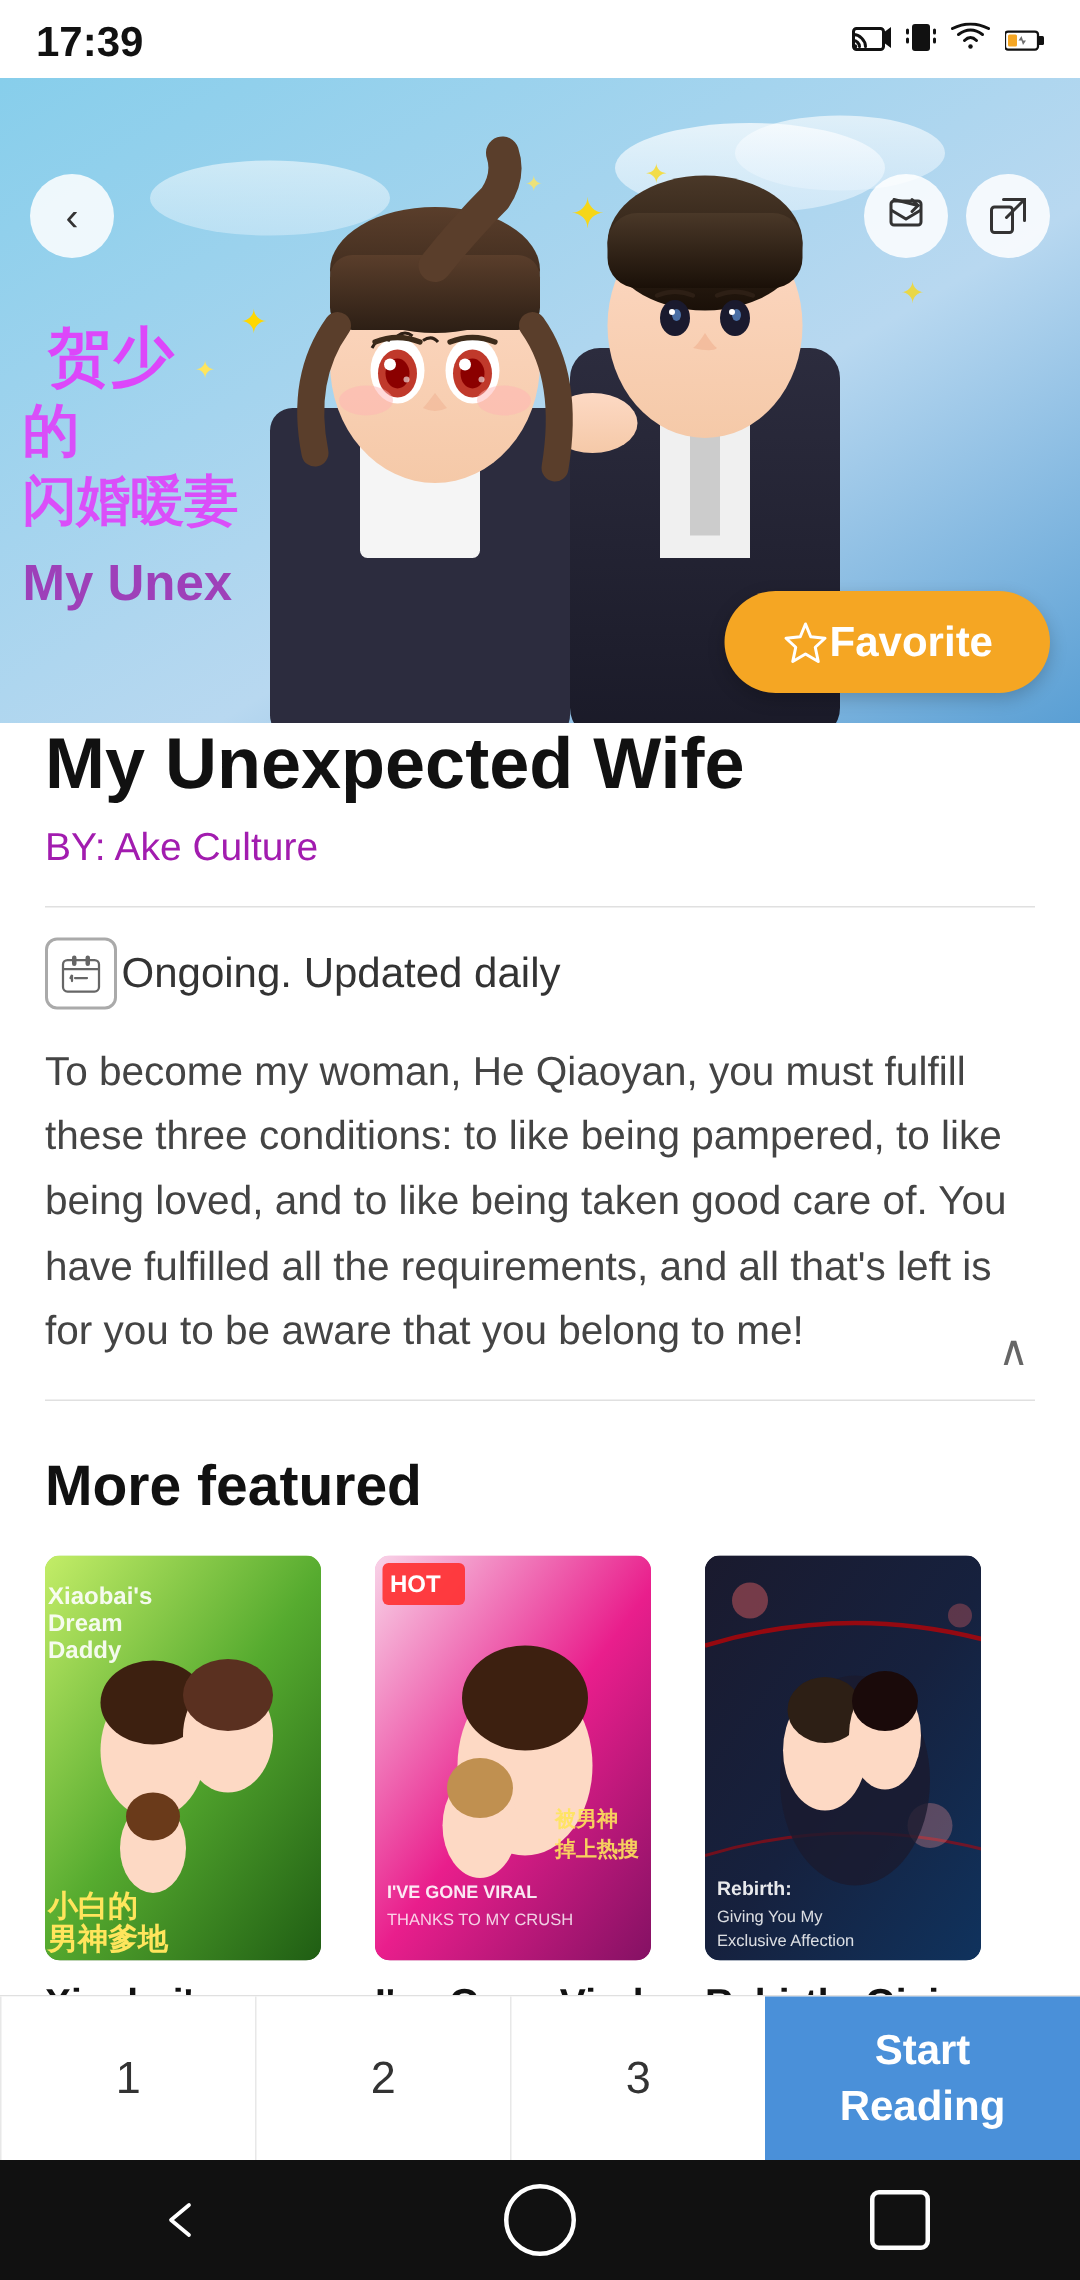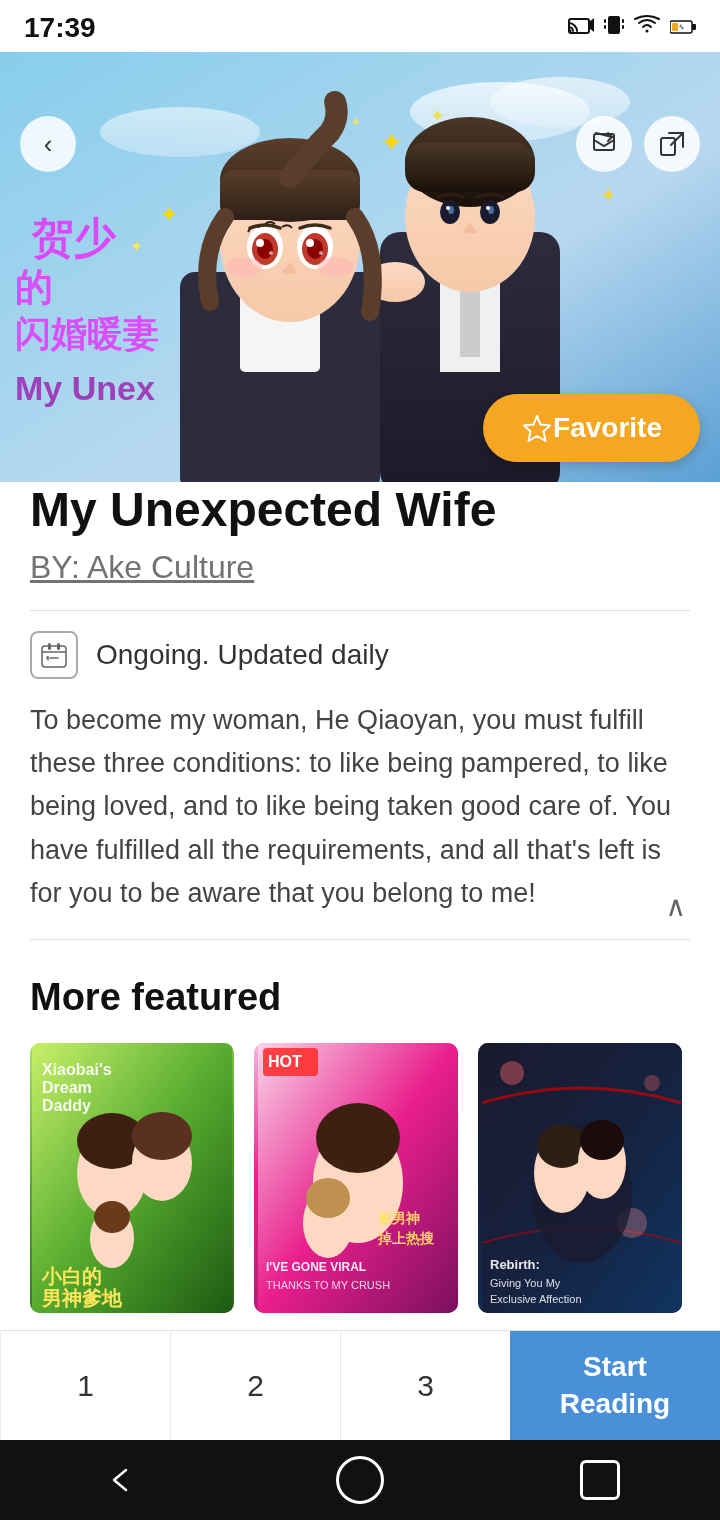--- a/index.html
+++ b/index.html
@@ -115,36 +115,35 @@
     }
 
     .manga-title {
       font-size: 48px;
       font-weight: bold;
       color: #111;
       margin-bottom: 12px;
     }
 
     .manga-author {
-      font-size: 32px;
-      color: #737373;
+      font-size: 26px;
+      color: #a21caf;
       margin-bottom: 24px;
-      text-decoration: underline;
     }
 
     .divider {
       height: 1px;
       background: #e0e0e0;
       margin: 0 0 20px;
     }
 
     .status-row {
       display: flex;
       align-items: center;
-      gap: 18px;
+      gap: 3px;
       margin-bottom: 20px;
     }
     .status-icon-box {
       width: 48px;
       height: 48px;
       border: 2px solid #aaa;
       border-radius: 8px;
       display: flex;
       align-items: center;
       justify-content: center;
@@ -185,26 +184,25 @@
       gap: 20px;
       overflow-x: visible;
       padding-bottom: 10px;
     }
 
     .featured-card {
       flex: 0 0 200px;
       cursor: pointer;
     }
     .featured-card-cover {
-      width: 204px;
+      width: 184px;
       height: 270px;
       border-radius: 10px;
       overflow: hidden;
       margin-bottom: 12px;
-      text-align: right;
     }
 
     
     .cover-1 {
       background: linear-gradient(160deg, #a8e063 0%, #56ab2f 40%, #2d5a1b 100%);
       width: 100%;
       height: 100%;
       position: relative;
       display: flex;
       flex-direction: column;

